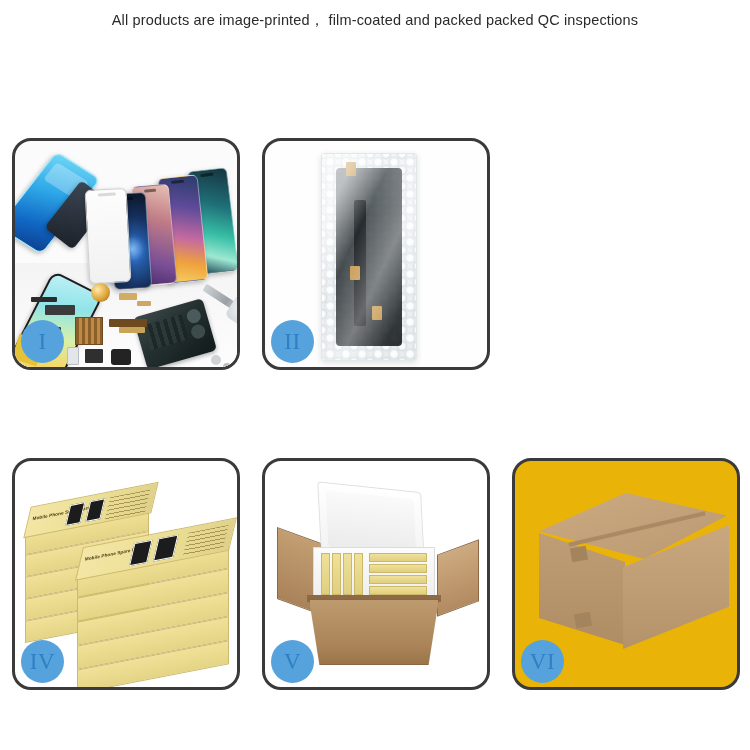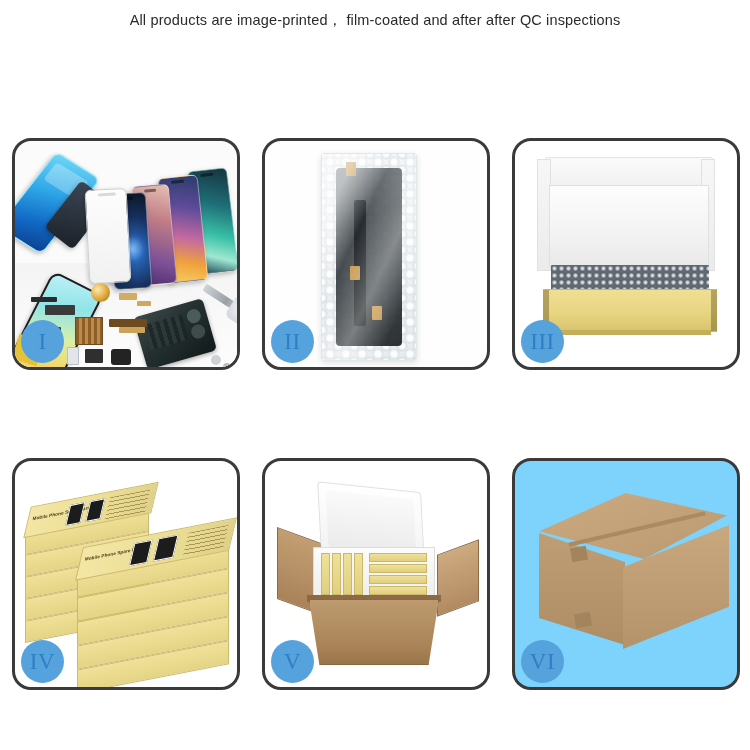--- a/index.html
+++ b/index.html
@@ -353,21 +353,21 @@
     background: linear-gradient(#bd9a6f 0%, #ab8559 70%, #9a7549 100%);
     border: 1px solid #8a6742;
     clip-path: polygon(0 0, 100% 0, 92% 100%, 8% 100%);
   }
   .p5 .rim {
     position: absolute; left: 42px; top: 134px; width: 134px; height: 7px;
     background: #8d6a45;
   }
 
   
-  .p6 { background: #7dd3fc; }
+  .p6 { background: #eab308; }
   .p6 .topface {
     position: absolute; left: 24px; top: 32px; width: 188px; height: 66px;
     background: linear-gradient(160deg,#cbab83,#bb9870);
     clip-path: polygon(46% 0, 100% 34%, 56% 100%, 0 58%);
     border: 0;
   }
   .p6 .seam {
     position: absolute; left: 52px; top: 66px; width: 140px; height: 4px;
     background: #a98a62; transform: rotate(-13deg);
   }
@@ -389,21 +389,21 @@
     position: absolute; left: 60px; top: 152px; width: 16px; height: 14px;
     background: #a4845c; transform: rotate(-10deg);
   }
 </style>
 </head>
 <body>
 
 <div id="page">
 
   <div class="header">
-    <div class="subtitle">All products are image-printed， film-coated and after after QC inspections</div>
+    <div class="subtitle">All products are image-printed， film-coated and packed packed QC inspections</div>
   </div>
 
   <div class="grid">
 
     <div class="row">
 
       <div class="panel p1">
         <div class="panel-inner">
           <div class="floor"></div>
 
@@ -456,32 +456,20 @@
             <div class="flex"></div>
             <div class="tab t1"></div>
             <div class="tab t2"></div>
             <div class="tab t3"></div>
             <div class="sheen"></div>
           </div>
         </div>
         <div class="badge">II</div>
       </div>
 
-      <div class="panel p3">
-        <div class="panel-inner">
-          <div class="lidback"></div>
-          <div class="lidleft"></div>
-          <div class="lidright"></div>
-          <div class="lidfoam"></div>
-          <div class="bubblefill"></div>
-          <div class="boxfront"></div>
-          <div class="boxbottom"></div>
-        </div>
-        <div class="badge">III</div>
-      </div>
 
     </div>
 
     <div class="row">
 
       <div class="panel p4">
         <div class="panel-inner">
           <div class="stack">
             <div class="sbox lb5"></div>
             <div class="sbox lb4"></div>

